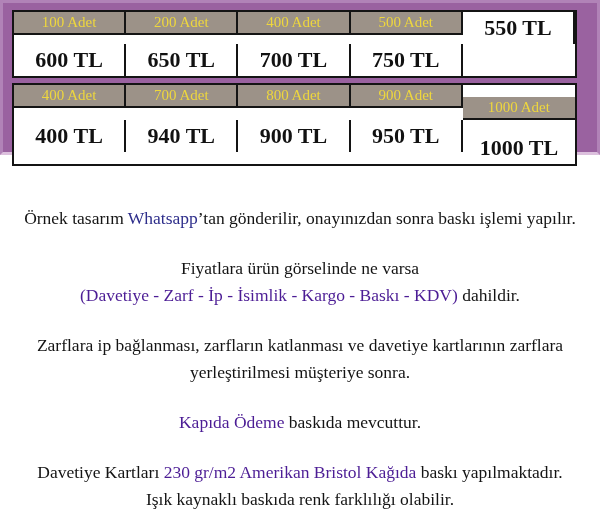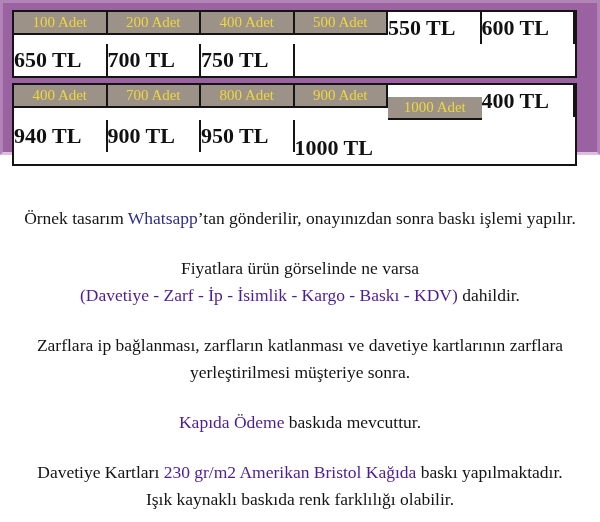--- a/index.html
+++ b/index.html
@@ -19,21 +19,21 @@
     background: #9a62a0;
     border: 3px solid #b183b7;
     border-bottom-color: #dcc0dd;
     box-sizing: border-box;
   }
   .ptable {
     position: absolute;
     left: 9px;
     width: 565px;
     display: grid;
-    grid-template-columns: repeat(6, 1fr);
+    grid-template-columns: repeat(5, 1fr);
     border: 2px solid #141414;
     box-sizing: border-box;
     background: #ffffff;
   }
   .ptable.t1 { top: 7px; }
   .ptable.t2 { top: 80px; }
   .hcell {
     background: #9c9288;
     color: #eed73d;
     font-size: 15px;
@@ -44,21 +44,21 @@
     border-bottom: 2px solid #141414;
     overflow: hidden;
   }
   .vcell {
     background: #ffffff;
     color: #111111;
     font-weight: bold;
     font-size: 22px;
     height: 32px;
     line-height: 32px;
-    text-align: left;
+    text-align: center;
     border-right: 2px solid #141414;
     overflow: hidden;
   }
   .hcell:nth-child(5), .vcell:nth-child(10) { border-right: none; margin-top: 12px; }
   
   .notes {
     position: absolute;
     left: 0; top: 155px;
     width: 600px;
     padding-top: 50px;

